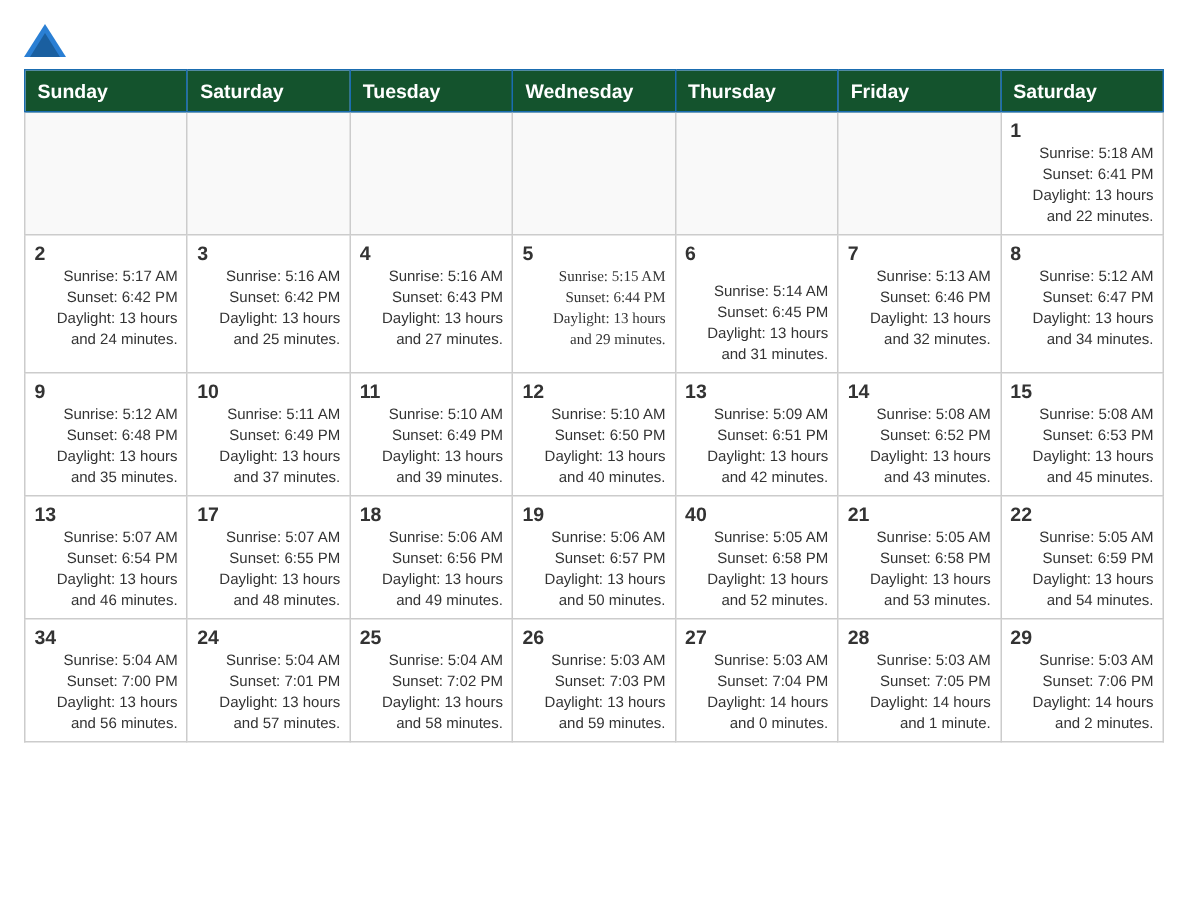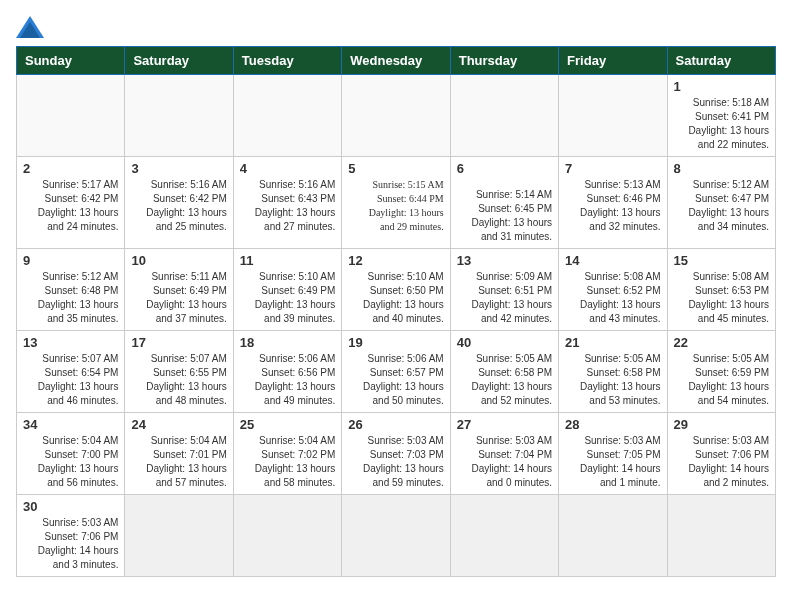--- a/index.html
+++ b/index.html
@@ -333,29 +333,14 @@
 and 1 minute.</div>
         </td>
         <td>
           <span class="day-number">29</span>
           <div class="day-info" style="white-space: pre-line;">Sunrise: 5:03 AM
 Sunset: 7:06 PM
 Daylight: 14 hours
 and 2 minutes.</div>
         </td>
       </tr>
-      <tr>
-        <td>
-          <span class="day-number">30</span>
-          <div class="day-info" style="white-space: pre-line;">Sunrise: 5:03 AM
-Sunset: 7:06 PM
-Daylight: 14 hours
-and 3 minutes.</div>
-        </td>
-        <td class="last-row"></td>
-        <td class="last-row"></td>
-        <td class="last-row"></td>
-        <td class="last-row"></td>
-        <td class="last-row"></td>
-        <td class="last-row"></td>
-      </tr>
     </tbody>
 </table>
 
 </body></html>

